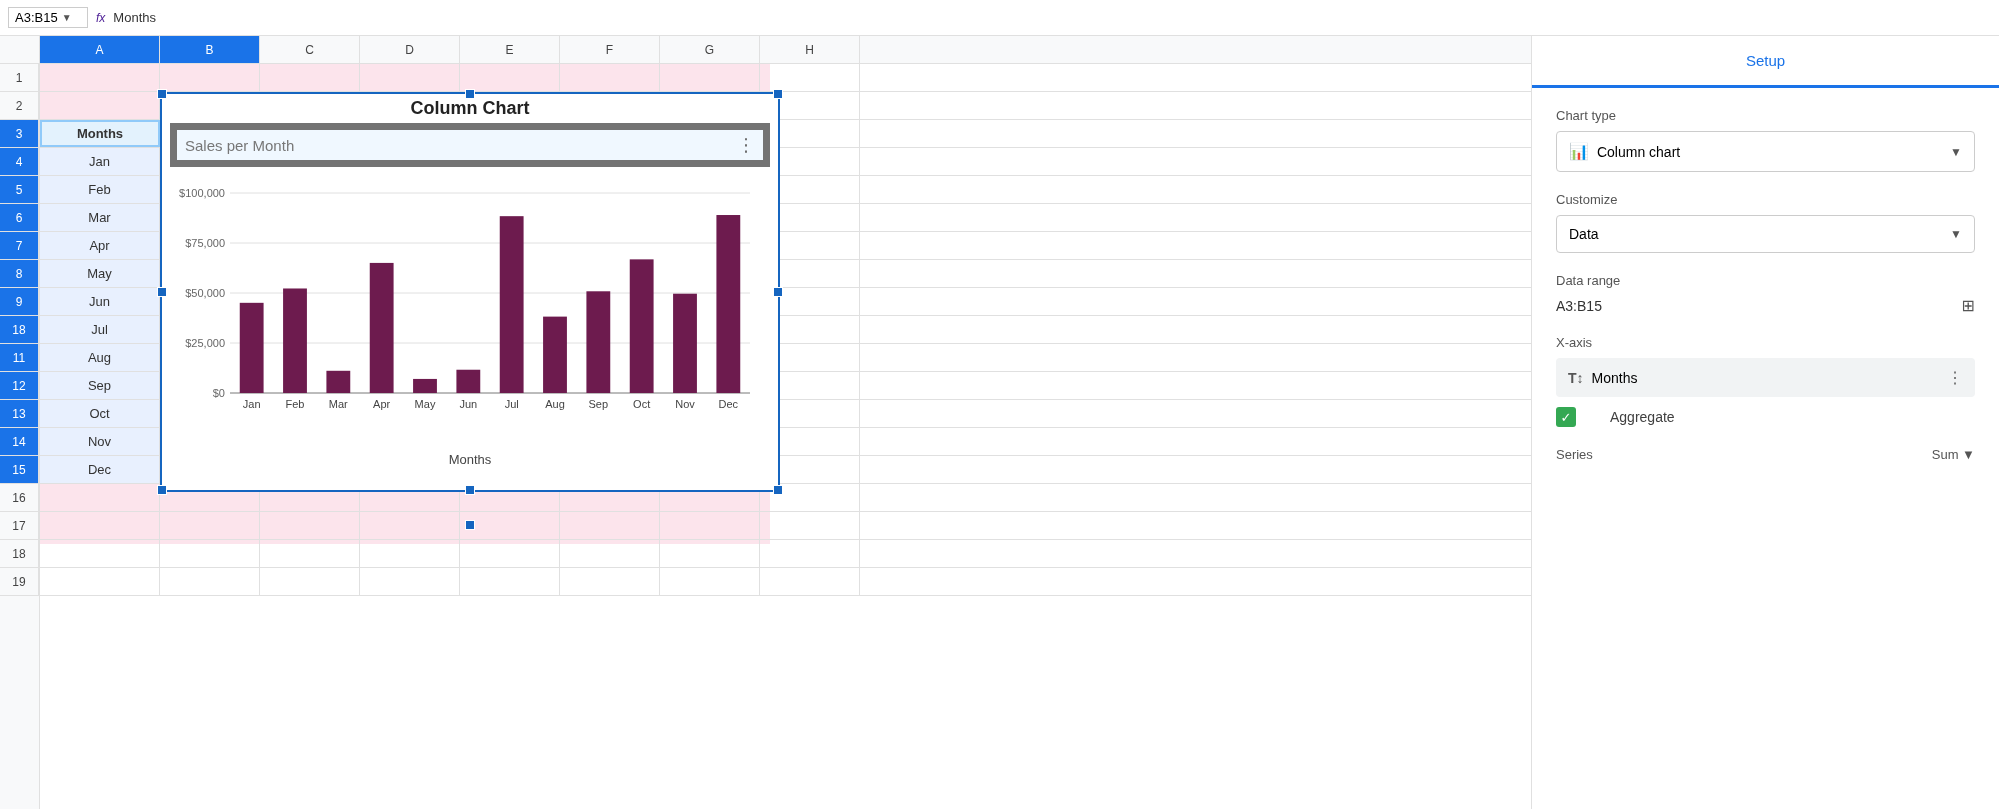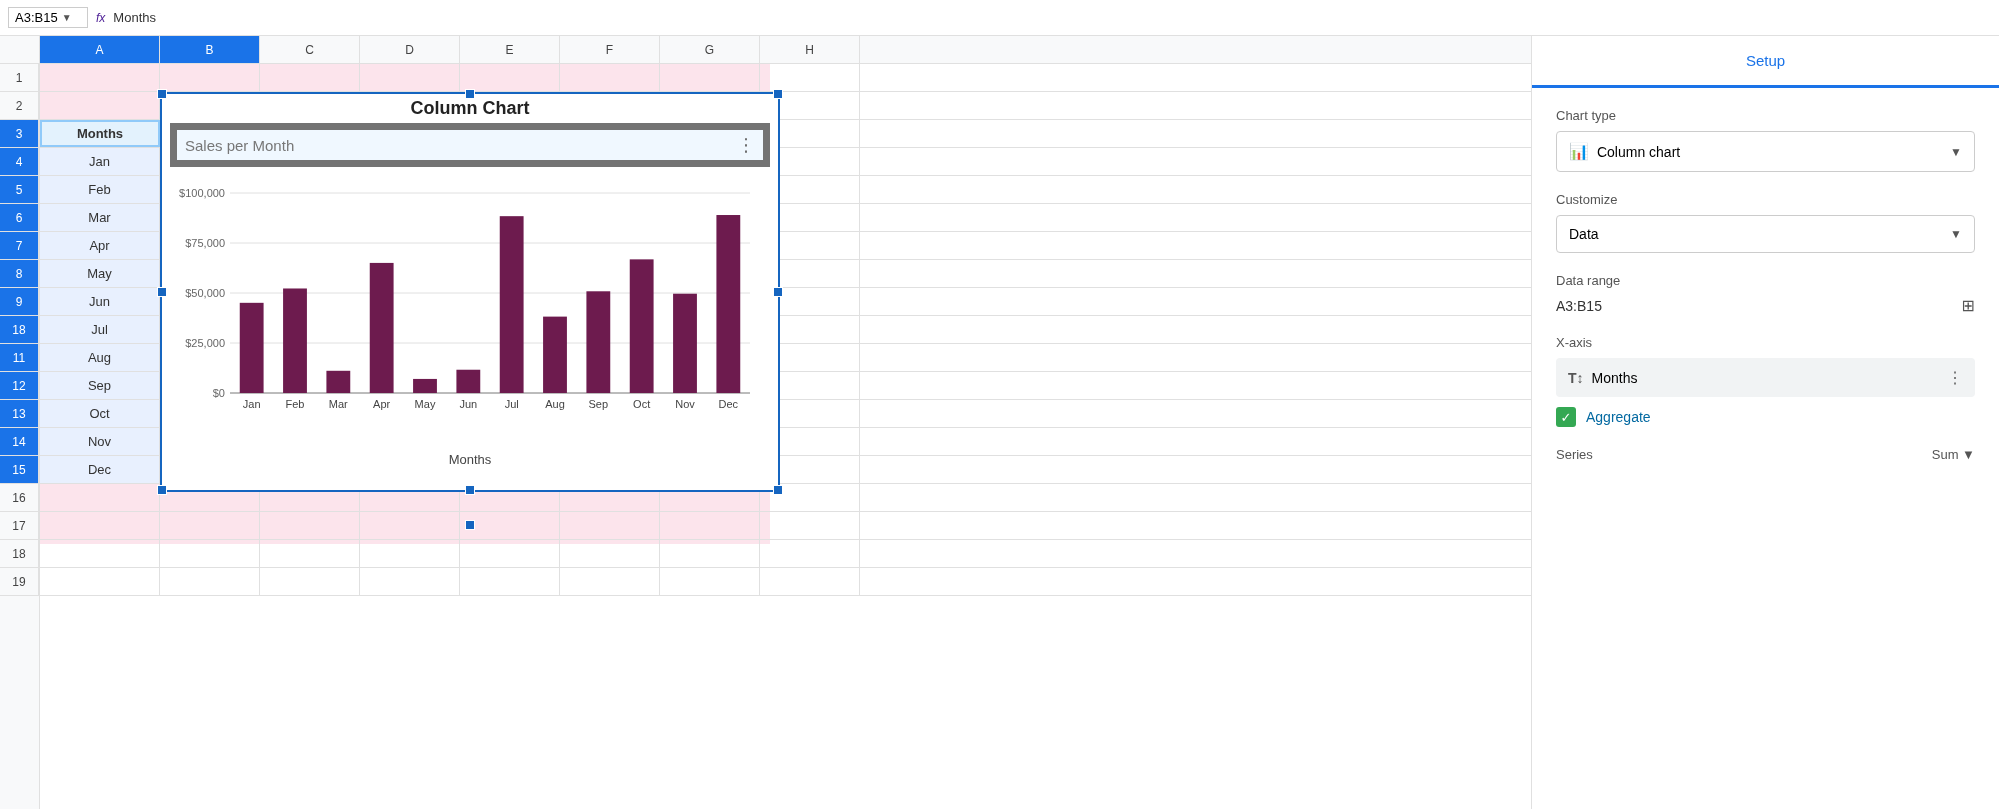--- a/index.html
+++ b/index.html
@@ -136,21 +136,21 @@
     .x-axis-left { display: flex; align-items: center; gap: 8px; font-size: 14px; }
     .x-axis-icon { color: #555; font-size: 14px; font-weight: bold; }
     .three-dots { font-size: 16px; color: #666; cursor: pointer; }
 
     .aggregate-row { display: flex; align-items: center; gap: 10px; margin-top: 10px; }
     .checkbox-green {
       width: 20px; height: 20px; background: #34a853; border-radius: 3px;
       display: flex; align-items: center; justify-content: center; color: #fff; font-size: 13px;
       flex-shrink: 0;
     }
-    .aggregate-label { font-size: 14px; color: #0369a1; }
+    .aggregate-label { font-size: 14px; color: #404040; margin-left: 24px; }
 
     .series-row { display: flex; align-items: center; justify-content: space-between; margin-top: 4px; }
     .series-label { font-size: 13px; color: #555; font-weight: 500; }
     .series-value { font-size: 13px; color: #555; }
   </style>
 </head>
 <body>
 
 <div class="formula-bar">
   <div class="cell-ref">

